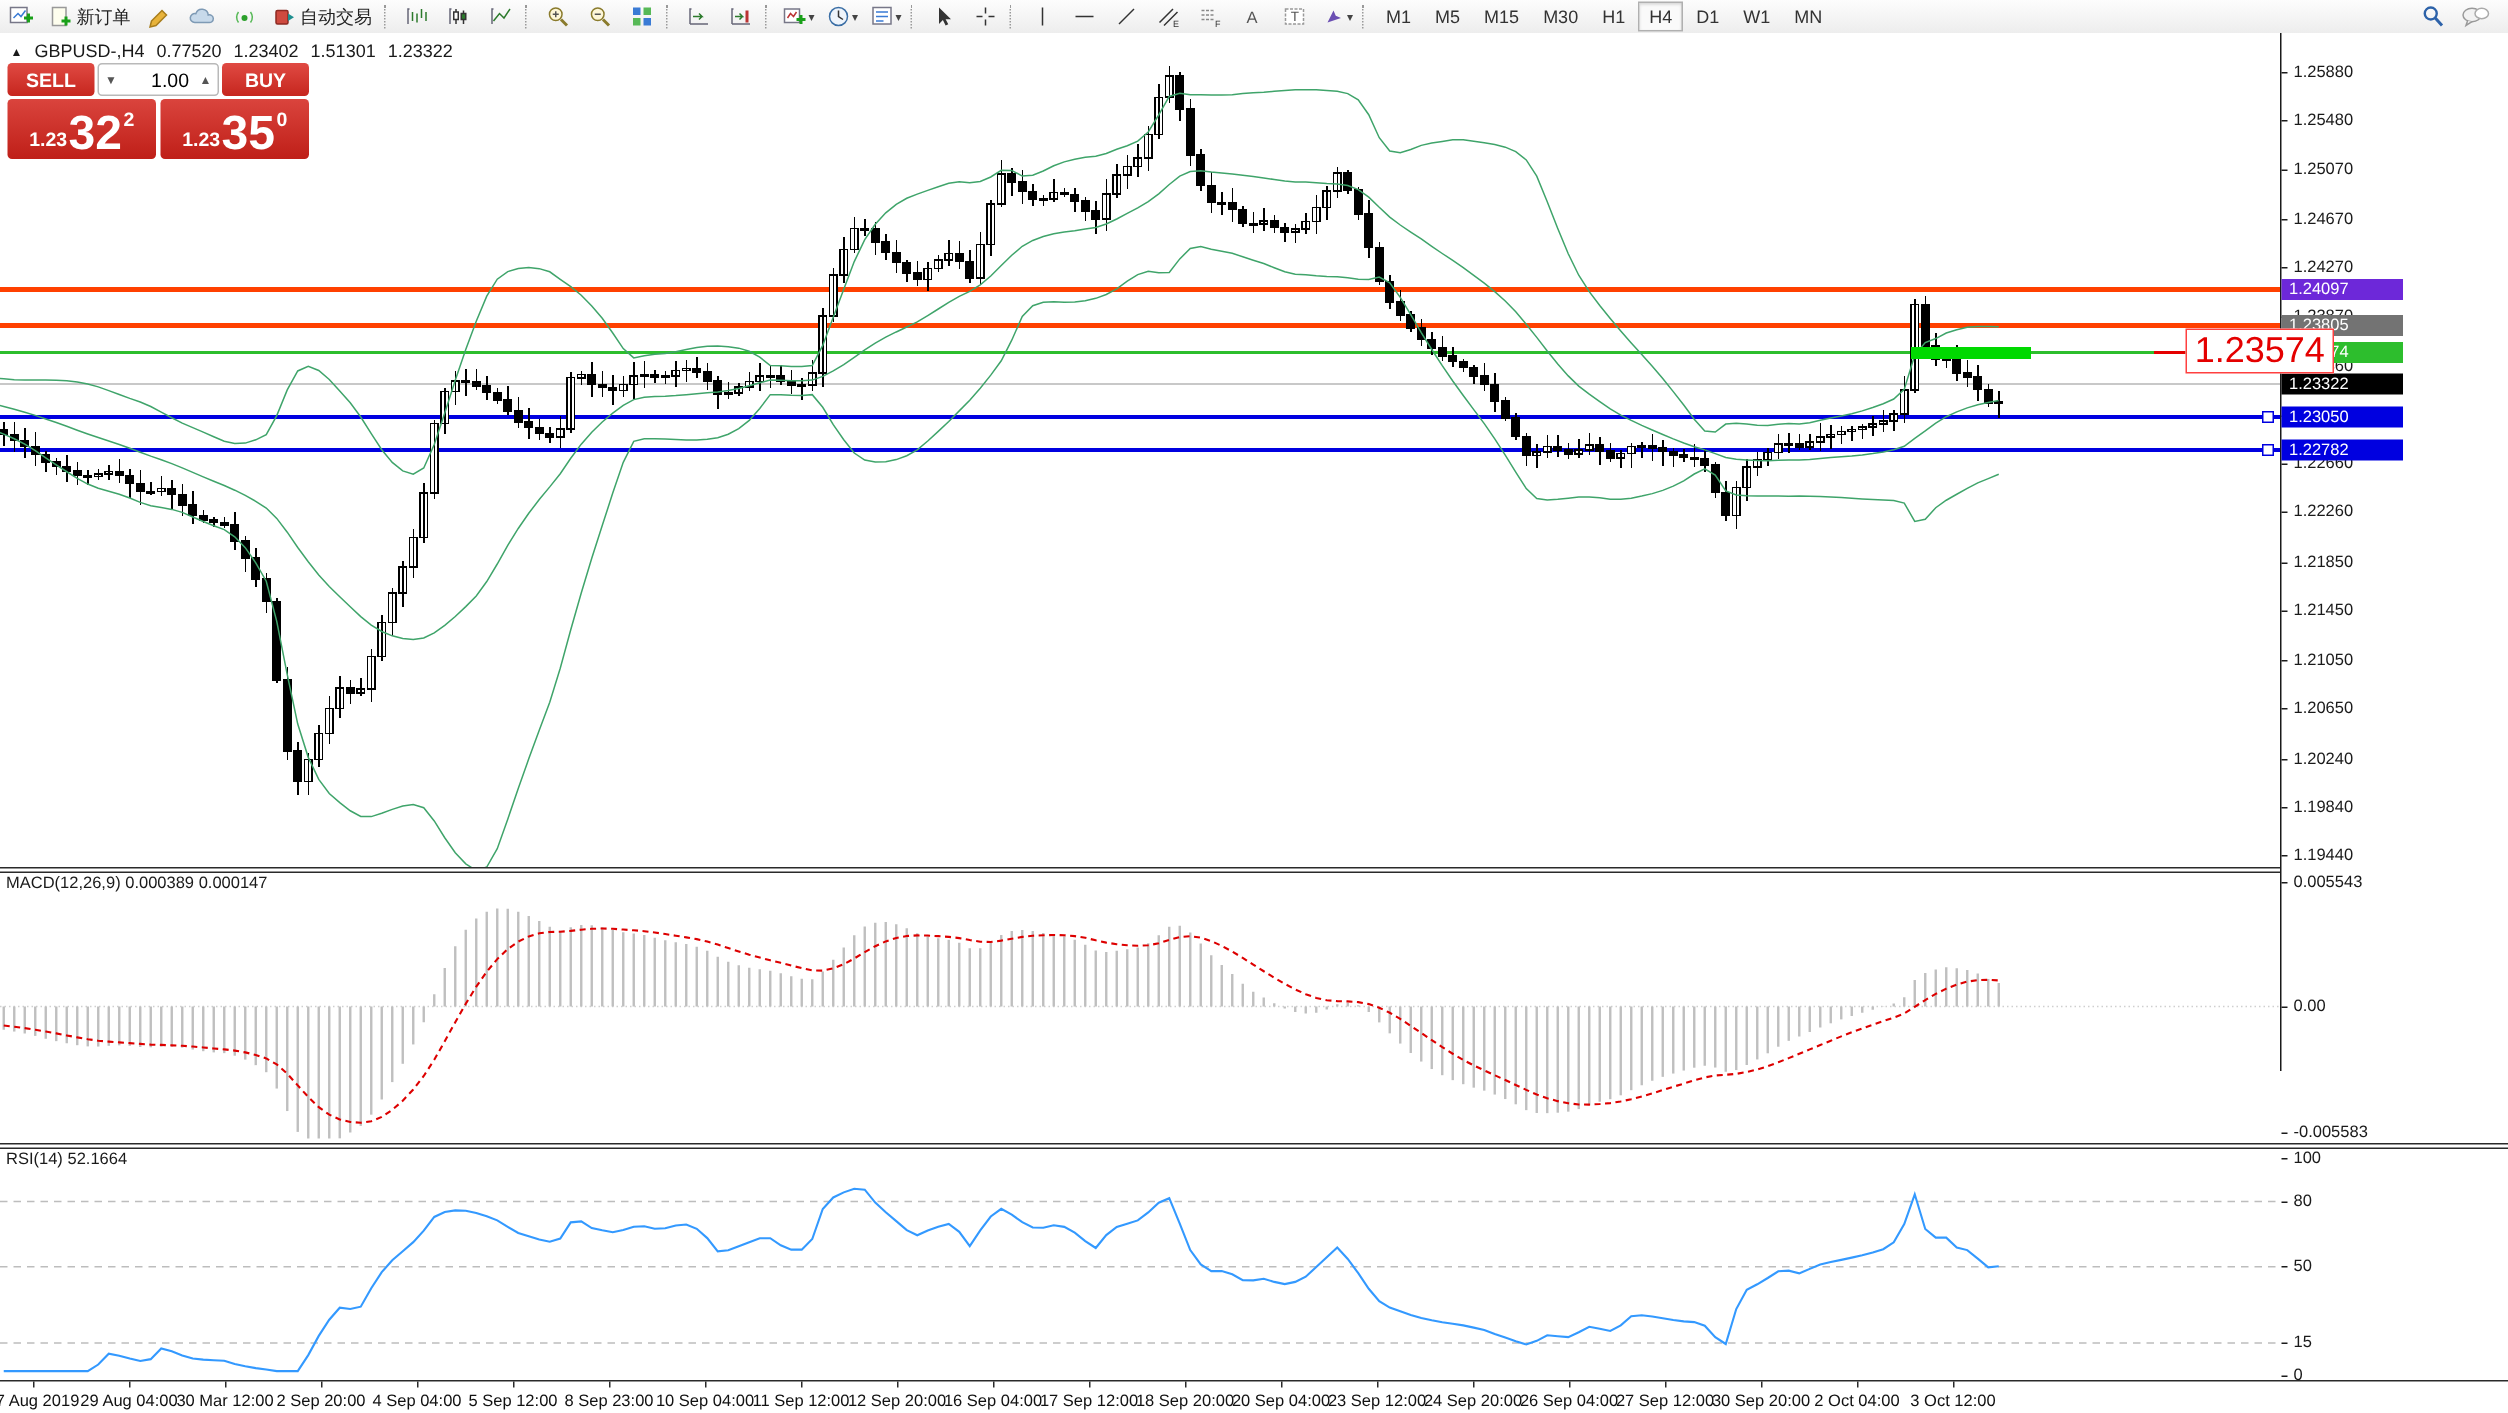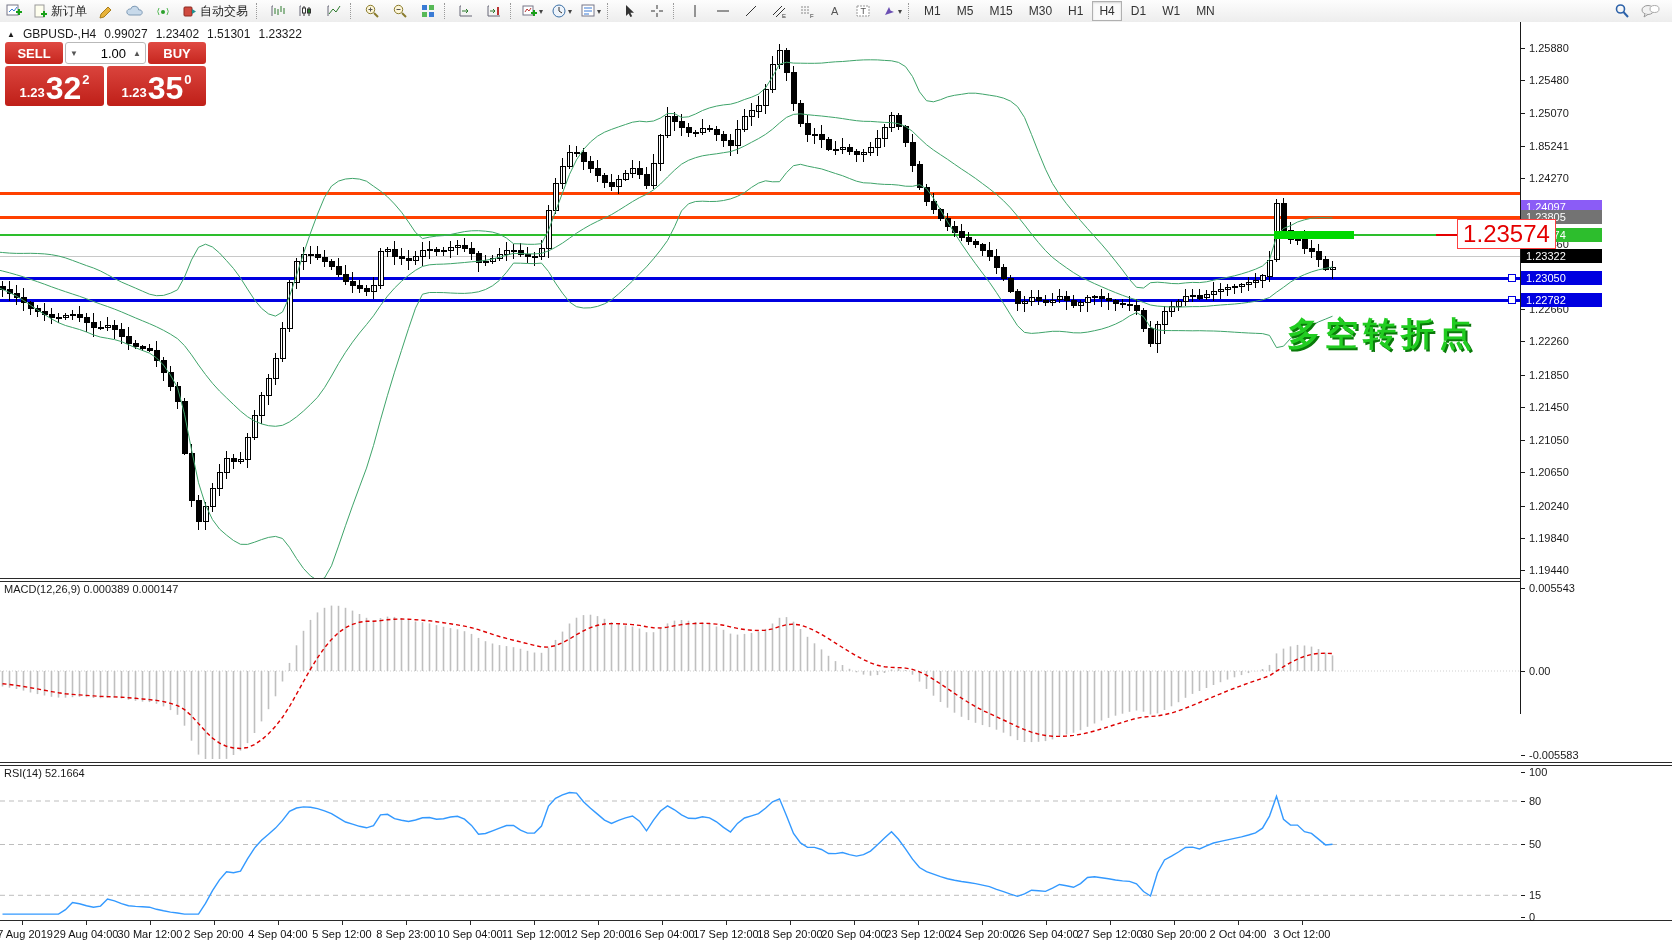--- a/index.html
+++ b/index.html
@@ -258,21 +258,21 @@
           </svg>
       </span>
     </span>
   </div>
 
   <div id="chart-root">
 
     <div id="symbol-bar">
       <span class="tri">▲</span>
       <span>GBPUSD-,H4</span>
-      <span>0.99027</span>
+      <span>0.77520</span>
       <span>1.23402</span>
       <span>1.51301</span>
       <span>1.23322</span>
     </div>
 
     <div id="ocp">
       <div class="ocp-btn" id="ocp-sell-btn">SELL</div>
       <div id="ocp-vol">
         <span class="vol-arrow">▼</span>
         <input id="vol-input" value="1.00" style="">
@@ -494,21 +494,20 @@
           </g>
           <path d="M2.5 259.1V275.0M9.5 259.4V279.4M16.5 263.2V283.2M23.5 266.1V288.8M30.5 278.6V292.7M37.5 283.3V294.8M44.5 281.0V299.0M51.5 285.9V301.6M58.5 291.4V301.4M65.5 290.7V298.2M72.5 288.2V298.0M79.5 284.2V300.0M86.5 290.7V310.2M93.5 291.2V314.7M100.5 299.4V307.9M107.5 295.0V308.5M114.5 297.8V317.1M121.5 300.7V322.2M128.5 305.2V327.5M135.5 318.1V326.9M142.5 322.5V329.4M149.5 322.4V329.8M156.5 319.4V344.8M163.5 335.1V359.0M170.5 343.5V369.0M177.5 360.3V386.5M184.5 376.4V433.1M191.5 422.4V484.9M198.5 472.8V508.3M205.5 480.2V508.3M212.5 461.1V489.5M219.5 441.9V474.1M226.5 428.6V456.5M233.5 431.6V447.0M240.5 430.2V441.9M247.5 410.7V445.8M254.5 387.7V418.4M261.5 370.1V402.1M268.5 351.9V382.8M275.5 330.6V363.2M282.5 300.2V339.9M289.5 257.9V310.4M296.5 236.4V267.4M303.5 225.4V248.1M310.5 224.3V242.0M317.5 223.8V238.3M324.5 228.4V244.8M331.5 236.7V247.6M338.5 235.5V254.7M345.5 242.9V263.3M352.5 249.9V270.6M359.5 257.5V271.2M366.5 262.7V273.6M373.5 255.0V276.7M380.5 225.7V266.9M387.5 225.3V234.5M394.5 219.0V242.5M401.5 225.5V242.7M408.5 228.1V247.9M415.5 228.9V242.6M422.5 219.6V244.2M429.5 218.9V236.5M436.5 224.9V233.5M443.5 225.3V233.8M450.5 218.6V236.3M457.5 217.9V232.7M464.5 216.0V230.3M471.5 220.3V237.8M478.5 228.6V250.4M485.5 232.9V244.3M492.5 233.2V242.0M499.5 226.3V238.9M506.5 219.9V238.8M513.5 221.8V236.9M520.5 221.4V234.6M527.5 224.6V240.9M534.5 230.0V244.4M541.5 218.0V238.4M548.5 183.3V236.2M555.5 156.4V192.4M562.5 136.0V166.9M569.5 122.8V146.9M576.5 124.2V135.4M583.5 126.2V147.9M590.5 133.8V151.1M597.5 137.8V160.0M604.5 151.2V165.9M611.5 152.2V168.7M618.5 152.7V171.9M625.5 147.7V159.3M632.5 138.1V155.6M639.5 138.7V157.4M646.5 144.9V166.9M653.5 132.4V167.4M660.5 111.6V148.6M667.5 84.7V116.3M674.5 90.0V108.5M681.5 91.6V113.9M688.5 100.5V115.1M695.5 107.9V115.4M702.5 97.0V112.9M709.5 103.4V109.6M716.5 103.6V119.2M723.5 109.0V125.2M730.5 111.7V133.7M737.5 97.6V131.9M744.5 87.4V110.3M751.5 81.4V103.8M758.5 74.0V96.0M765.5 61.9V91.9M772.5 34.0V70.6M779.5 22.0V46.9M786.5 26.3V58.7M793.5 44.1V88.7M800.5 77.6V105.3M807.5 92.8V120.3M814.5 105.8V121.5M821.5 103.4V125.9M828.5 115.4V129.1M835.5 119.1V133.1M842.5 116.4V131.7M849.5 121.6V133.3M856.5 126.6V139.6M863.5 127.0V140.2M870.5 119.9V134.1M877.5 108.1V133.8M884.5 102.2V124.6M891.5 89.5V110.0M898.5 91.3V107.6M905.5 102.7V124.5M912.5 111.6V149.9M919.5 139.4V167.8M926.5 161.5V183.8M933.5 171.4V191.8M940.5 185.5V199.0M947.5 190.9V208.8M954.5 199.0V214.8M961.5 202.0V218.6M968.5 209.6V222.6M975.5 217.0V225.9M982.5 221.0V233.9M989.5 219.9V238.6M996.5 226.6V252.4M1003.5 242.4V258.9M1010.5 253.2V271.4M1017.5 266.5V288.7M1024.5 273.9V290.0M1031.5 267.7V283.6M1038.5 268.1V282.9M1045.5 273.3V284.0M1052.5 270.8V283.5M1059.5 266.6V281.3M1066.5 269.3V287.9M1073.5 273.0V285.9M1080.5 278.1V290.2M1087.5 273.1V290.1M1094.5 272.8V283.1M1101.5 267.2V285.3M1108.5 271.2V288.4M1115.5 276.5V289.0M1122.5 277.0V286.2M1129.5 274.0V289.3M1136.5 277.0V292.9M1143.5 286.2V310.1M1150.5 298.5V325.2M1157.5 298.8V330.5M1164.5 284.1V312.2M1171.5 279.2V295.0M1178.5 276.6V288.6M1185.5 267.2V284.0M1192.5 266.5V280.2M1199.5 267.0V278.3M1206.5 267.5V278.2M1213.5 259.9V278.6M1220.5 261.2V277.2M1227.5 261.8V273.9M1234.5 262.2V272.3M1241.5 260.8V270.9M1248.5 255.3V268.6M1255.5 251.4V266.1M1262.5 251.5V265.6M1269.5 228.9V260.0M1276.5 177.2V239.9M1283.5 175.6V214.7M1290.5 199.8V222.2M1297.5 209.2V223.3M1304.5 208.0V232.3M1311.5 218.0V236.2M1318.5 221.6V245.1M1325.5 233.9V249.4M1332.5 238.6V256.6" stroke="#000" stroke-width="1" fill="none"></path>
           <path d="M-4.5 229.9L2.5 230.5L9.5 231.1L16.5 231.4L23.5 231.4L30.5 231.3L37.5 231.5L44.5 231.9L51.5 232.7L58.5 234.0L65.5 235.9L72.5 238.4L79.5 241.0L86.5 243.6L93.5 246.0L100.5 249.0L107.5 252.7L114.5 256.5L121.5 260.1L128.5 263.1L135.5 266.1L142.5 269.2L149.5 272.2L156.5 273.7L163.5 273.4L170.5 271.2L177.5 267.8L184.5 255.1L191.5 237.9L198.5 225.3L205.5 222.2L212.5 225.0L219.5 231.0L226.5 238.6L233.5 246.5L240.5 256.0L247.5 267.1L254.5 277.8L261.5 286.3L268.5 291.9L275.5 294.1L282.5 290.0L289.5 274.4L296.5 253.3L303.5 231.5L310.5 211.0L317.5 192.2L324.5 175.4L331.5 164.1L338.5 159.1L345.5 157.0L352.5 156.4L359.5 157.1L366.5 159.2L373.5 164.2L380.5 169.1L387.5 174.8L394.5 182.0L401.5 190.2L408.5 200.0L415.5 210.4L422.5 216.6L429.5 215.1L436.5 214.1L443.5 213.6L450.5 212.5L457.5 211.0L464.5 209.6L471.5 208.8L478.5 208.7L485.5 209.2L492.5 210.1L499.5 212.2L506.5 216.1L513.5 221.7L520.5 221.8L527.5 222.3L534.5 222.3L541.5 221.7L548.5 208.3L555.5 189.5L562.5 170.9L569.5 152.4L576.5 137.8L583.5 127.5L590.5 119.9L597.5 114.2L604.5 110.2L611.5 107.4L618.5 104.9L625.5 102.5L632.5 100.2L639.5 99.2L646.5 99.8L653.5 99.0L660.5 96.0L667.5 91.5L674.5 91.6L681.5 95.4L688.5 94.8L695.5 92.0L702.5 88.5L709.5 85.9L716.5 84.1L723.5 82.9L730.5 82.2L737.5 80.3L744.5 77.5L751.5 75.2L758.5 72.1L765.5 66.0L772.5 54.6L779.5 42.3L786.5 40.2L793.5 41.1L800.5 41.2L807.5 41.3L814.5 41.3L821.5 41.1L828.5 40.4L835.5 39.8L842.5 39.5L849.5 38.9L856.5 38.3L863.5 37.9L870.5 37.8L877.5 37.9L884.5 38.4L891.5 38.8L898.5 40.4L905.5 44.6L912.5 54.5L919.5 69.8L926.5 78.7L933.5 79.8L940.5 77.7L947.5 74.9L954.5 73.3L961.5 72.3L968.5 71.2L975.5 71.2L982.5 72.1L989.5 73.2L996.5 74.3L1003.5 76.1L1010.5 79.1L1017.5 84.6L1024.5 95.4L1031.5 112.5L1038.5 130.3L1045.5 147.2L1052.5 161.5L1059.5 172.4L1066.5 181.7L1073.5 190.3L1080.5 198.6L1087.5 206.6L1094.5 214.4L1101.5 222.2L1108.5 230.4L1115.5 239.1L1122.5 248.0L1129.5 257.5L1136.5 265.3L1143.5 266.0L1150.5 260.7L1157.5 260.2L1164.5 260.7L1171.5 261.5L1178.5 261.7L1185.5 260.9L1192.5 260.4L1199.5 260.6L1206.5 259.8L1213.5 258.2L1220.5 256.7L1227.5 255.3L1234.5 253.8L1241.5 251.9L1248.5 249.7L1255.5 247.2L1262.5 244.0L1269.5 237.6L1276.5 214.7L1283.5 206.4L1290.5 203.7L1297.5 200.0L1304.5 197.8L1311.5 196.2L1318.5 195.6L1325.5 195.7L1332.5 195.9" stroke="#3fa46a" fill="none" stroke-width="1" shape-rendering="auto"></path>
           <path d="M-4.5 247.3L2.5 249.0L9.5 250.8L16.5 252.8L23.5 254.9L30.5 257.3L37.5 259.7L44.5 262.2L51.5 264.8L58.5 267.3L65.5 269.7L72.5 272.0L79.5 274.3L86.5 276.8L93.5 279.5L100.5 282.1L107.5 284.5L114.5 287.1L121.5 289.9L128.5 292.9L135.5 295.9L142.5 298.8L149.5 301.7L156.5 304.8L163.5 308.3L170.5 312.2L177.5 316.7L184.5 323.6L191.5 332.8L198.5 343.0L205.5 352.5L212.5 361.3L219.5 369.0L226.5 375.8L233.5 382.5L240.5 389.1L247.5 394.7L254.5 399.0L261.5 401.9L268.5 403.7L275.5 404.3L282.5 403.3L289.5 399.9L296.5 394.9L303.5 389.0L310.5 382.4L317.5 375.3L324.5 365.7L331.5 354.0L338.5 341.6L345.5 330.3L352.5 320.2L359.5 311.0L366.5 302.6L373.5 293.8L380.5 283.5L387.5 274.1L394.5 266.1L401.5 259.3L408.5 253.4L415.5 248.3L422.5 244.4L429.5 242.8L436.5 242.3L443.5 242.1L450.5 241.7L457.5 241.1L464.5 240.5L471.5 239.8L478.5 239.3L485.5 238.3L492.5 237.0L499.5 235.2L506.5 233.2L513.5 231.4L520.5 231.5L527.5 231.9L534.5 231.9L541.5 231.4L548.5 228.9L555.5 225.3L562.5 221.1L569.5 216.2L576.5 211.2L583.5 206.8L590.5 202.8L597.5 199.3L604.5 196.0L611.5 192.6L618.5 188.4L625.5 184.0L632.5 179.6L639.5 175.6L646.5 172.3L653.5 167.9L660.5 162.0L667.5 155.0L674.5 148.2L681.5 142.2L688.5 138.3L695.5 135.7L702.5 133.8L709.5 132.7L716.5 131.8L723.5 130.7L730.5 129.6L737.5 127.3L744.5 124.0L751.5 120.3L758.5 116.6L765.5 112.4L772.5 107.2L779.5 101.0L786.5 95.4L793.5 92.4L800.5 91.8L807.5 92.7L814.5 93.4L821.5 94.0L828.5 94.8L835.5 95.6L842.5 96.6L849.5 97.7L856.5 98.7L863.5 99.3L870.5 99.4L877.5 99.9L884.5 100.4L891.5 100.6L898.5 101.7L905.5 104.4L912.5 109.4L919.5 116.2L926.5 122.7L933.5 128.0L940.5 132.7L947.5 137.3L954.5 142.2L961.5 147.0L968.5 151.6L975.5 156.4L982.5 161.6L989.5 166.8L996.5 172.4L1003.5 178.7L1010.5 185.9L1017.5 194.2L1024.5 202.9L1031.5 212.0L1038.5 220.6L1045.5 228.6L1052.5 235.4L1059.5 240.8L1066.5 245.8L1073.5 250.6L1080.5 254.8L1087.5 258.3L1094.5 261.6L1101.5 264.7L1108.5 267.7L1115.5 270.6L1122.5 273.3L1129.5 275.8L1136.5 277.9L1143.5 280.4L1150.5 283.0L1157.5 284.1L1164.5 284.6L1171.5 285.0L1178.5 285.1L1185.5 284.8L1192.5 284.6L1199.5 284.6L1206.5 284.3L1213.5 283.6L1220.5 283.0L1227.5 282.5L1234.5 282.0L1241.5 281.3L1248.5 280.4L1255.5 279.3L1262.5 277.8L1269.5 275.5L1276.5 270.2L1283.5 265.3L1290.5 260.1L1297.5 255.8L1304.5 252.6L1311.5 249.9L1318.5 247.8L1325.5 246.4L1332.5 245.0" stroke="#3fa46a" fill="none" stroke-width="1" shape-rendering="auto"></path>
           <path d="M-4.5 264.7L2.5 267.4L9.5 270.5L16.5 274.1L23.5 278.4L30.5 283.2L37.5 287.9L44.5 292.5L51.5 296.9L58.5 300.7L65.5 303.5L72.5 305.5L79.5 307.5L86.5 310.0L93.5 312.9L100.5 315.1L107.5 316.3L114.5 317.6L121.5 319.6L128.5 322.7L135.5 325.7L142.5 328.5L149.5 331.1L156.5 335.9L163.5 343.1L170.5 353.2L177.5 365.5L184.5 392.2L191.5 427.7L198.5 460.7L205.5 482.9L212.5 497.6L219.5 507.0L226.5 513.1L233.5 518.5L240.5 522.3L247.5 522.4L254.5 520.2L261.5 517.6L268.5 515.4L275.5 514.4L282.5 516.5L289.5 525.3L296.5 536.5L303.5 546.5L310.5 553.9L317.5 558.4L324.5 556.0L331.5 543.8L338.5 524.1L345.5 503.7L352.5 483.9L359.5 464.9L366.5 446.1L373.5 423.5L380.5 397.8L387.5 373.3L394.5 350.2L401.5 328.4L408.5 306.7L415.5 286.2L422.5 272.2L429.5 270.5L436.5 270.5L443.5 270.6L450.5 271.0L457.5 271.3L464.5 271.4L471.5 270.9L478.5 269.8L485.5 267.5L492.5 263.8L499.5 258.3L506.5 250.3L513.5 241.1L520.5 241.2L527.5 241.5L534.5 241.6L541.5 241.1L548.5 249.5L555.5 261.1L562.5 271.2L569.5 280.0L576.5 284.7L583.5 286.0L590.5 285.8L597.5 284.4L604.5 281.8L611.5 277.9L618.5 272.0L625.5 265.6L632.5 259.0L639.5 251.9L646.5 244.8L653.5 236.8L660.5 228.1L667.5 218.5L674.5 204.8L681.5 188.9L688.5 181.8L695.5 179.5L702.5 179.2L709.5 179.5L716.5 179.4L723.5 178.5L730.5 176.9L737.5 174.3L744.5 170.6L751.5 165.4L758.5 161.1L765.5 158.8L772.5 159.8L779.5 159.7L786.5 150.6L793.5 143.7L800.5 142.3L807.5 144.1L814.5 145.5L821.5 146.9L828.5 149.2L835.5 151.5L842.5 153.7L849.5 156.5L856.5 159.2L863.5 160.8L870.5 161.1L877.5 161.9L884.5 162.4L891.5 162.5L898.5 163.1L905.5 164.2L912.5 164.3L919.5 162.7L926.5 166.6L933.5 176.2L940.5 187.8L947.5 199.7L954.5 211.0L961.5 221.8L968.5 232.0L975.5 241.7L982.5 251.1L989.5 260.4L996.5 270.6L1003.5 281.4L1010.5 292.7L1017.5 303.7L1024.5 310.4L1031.5 311.4L1038.5 310.9L1045.5 310.1L1052.5 309.3L1059.5 309.3L1066.5 309.9L1073.5 310.8L1080.5 310.9L1087.5 310.1L1094.5 308.7L1101.5 307.1L1108.5 304.9L1115.5 302.1L1122.5 298.6L1129.5 294.0L1136.5 290.5L1143.5 294.7L1150.5 305.3L1157.5 308.0L1164.5 308.5L1171.5 308.6L1178.5 308.6L1185.5 308.7L1192.5 308.8L1199.5 308.7L1206.5 308.9L1213.5 309.0L1220.5 309.3L1227.5 309.7L1234.5 310.2L1241.5 310.6L1248.5 311.0L1255.5 311.3L1262.5 311.6L1269.5 313.4L1276.5 325.6L1283.5 324.2L1290.5 316.5L1297.5 311.5L1304.5 307.5L1311.5 303.6L1318.5 299.9L1325.5 297.1L1332.5 294.2" stroke="#3fa46a" fill="none" stroke-width="1" shape-rendering="auto"></path>
           <rect x="1274" y="209.3" width="80" height="8" fill="#00d900"></rect>
         </svg>
     </div>
     <div id="callout-link"></div>
     <div id="callout">1.23574</div>
-    <div id="annotation">多空转折点</div>
 
     <div class="divider" style="top:556px;"></div>
 
     <div class="pane-svg" id="macd-wrap" style="top:559px;height:181px;width:1520px;">
       <svg id="macd-svg" width="1520" height="181">
           <line x1="0" y1="90" x2="1520" y2="90" stroke="#cfcfcf" stroke-dasharray="1 2"></line>
           <line x1="2.5" y1="90" x2="2.5" y2="105.5" stroke="#bfbfbf" stroke-width="1.6"></line>
           <line x1="9.5" y1="90" x2="9.5" y2="106.7" stroke="#bfbfbf" stroke-width="1.6"></line>
           <line x1="16.5" y1="90" x2="16.5" y2="108.0" stroke="#bfbfbf" stroke-width="1.6"></line>
           <line x1="23.5" y1="90" x2="23.5" y2="109.6" stroke="#bfbfbf" stroke-width="1.6"></line>
@@ -766,21 +765,21 @@
       </div>
 
     <div id="axis-col">
         <div class="tick-dash" style="top: 25.5px;"></div>
         <div class="tick-label" style="top: 20.5px;">1.25880</div>
         <div class="tick-dash" style="top: 57.984px;"></div>
         <div class="tick-label" style="top: 52.984px;">1.25480</div>
         <div class="tick-dash" style="top: 91.2801px;"></div>
         <div class="tick-label" style="top: 86.2801px;">1.25070</div>
         <div class="tick-dash" style="top: 123.764px;"></div>
-        <div class="tick-label" style="top: 118.764px;">1.85241</div>
+        <div class="tick-label" style="top: 118.764px;">1.24670</div>
         <div class="tick-dash" style="top: 156.248px;"></div>
         <div class="tick-label" style="top: 151.248px;">1.24270</div>
         <div class="tick-dash" style="top: 188.732px;"></div>
         <div class="tick-label" style="top: 183.732px;">1.23870</div>
         <div class="tick-dash" style="top: 222.028px;"></div>
         <div class="tick-label" style="top: 217.028px;">1.23460</div>
         <div class="tick-dash" style="top: 255.324px;"></div>
         <div class="tick-label" style="top: 250.324px;">1.23050</div>
         <div class="tick-dash" style="top: 286.996px;"></div>
         <div class="tick-label" style="top: 281.996px;">1.22660</div>
@@ -793,21 +792,21 @@
         <div class="tick-dash" style="top: 417.744px;"></div>
         <div class="tick-label" style="top: 412.744px;">1.21050</div>
         <div class="tick-dash" style="top: 450.228px;"></div>
         <div class="tick-label" style="top: 445.228px;">1.20650</div>
         <div class="tick-dash" style="top: 483.524px;"></div>
         <div class="tick-label" style="top: 478.524px;">1.20240</div>
         <div class="tick-dash" style="top: 516.008px;"></div>
         <div class="tick-label" style="top: 511.008px;">1.19840</div>
         <div class="tick-dash" style="top: 548.492px;"></div>
         <div class="tick-label" style="top: 543.492px;">1.19440</div>
-        <div class="badge" style="top: 163.797px; background: #8b5cf6; margin-top: 14px;">1.24097</div>
+        <div class="badge" style="top: 163.797px; background: #6d28d9;">1.24097</div>
         <div class="badge" style="top: 187.511px; background: #737373;">1.23805</div>
         <div class="badge" style="top: 206.27px; background: rgb(45, 190, 45);">1.23574</div>
         <div class="badge" style="top: 226.735px; background: rgb(0, 0, 0);">1.23322</div>
         <div class="badge" style="top: 248.824px; background: rgb(0, 0, 224);">1.23050</div>
         <div class="badge" style="top: 270.589px; background: rgb(0, 0, 224);">1.22782</div>
         <div class="tick-dash" style="top: 565.5px;"></div>
         <div class="tick-label" style="top: 560.5px;">0.005543</div>
         <div class="tick-dash" style="top: 648.5px;"></div>
         <div class="tick-label" style="top: 643.5px;">0.00</div>
         <div class="tick-dash" style="top: 732.803px;"></div>

